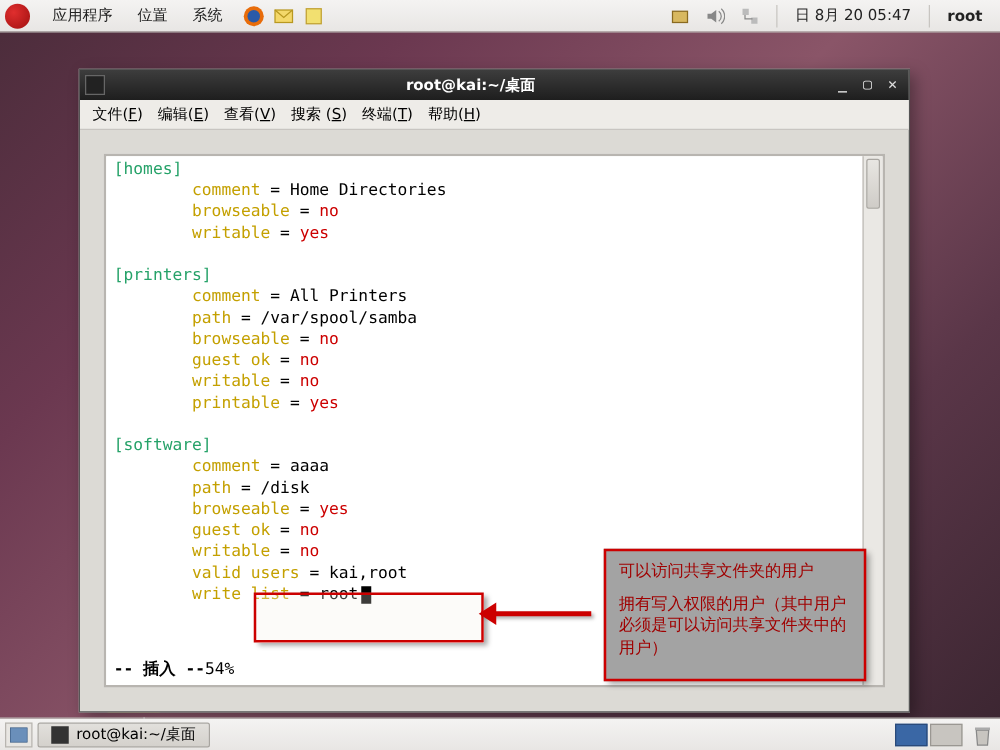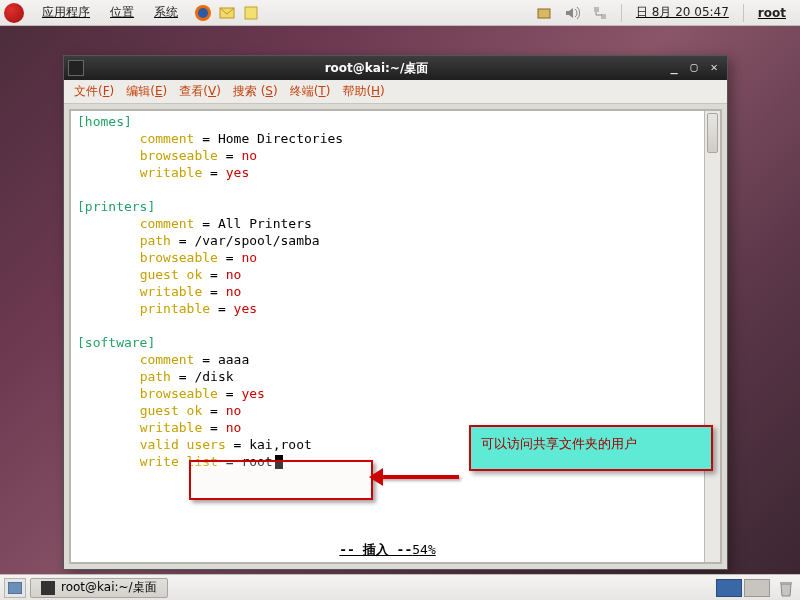--- a/index.html
+++ b/index.html
@@ -11,21 +11,20 @@
   position: relative;
   background: linear-gradient(135deg, #4a2c3a 0%, #6b3850 25%, #8a5568 50%, #5a3648 75%, #3a2530 100%);
 }
 .top-panel {
   height: 26px;
   background: linear-gradient(#f4f3f2, #e8e6e4);
   border-bottom: 1px solid #c0bdb9;
   display: flex;
   align-items: center;
   padding: 0 4px;
-  text-decoration: underline;
 }
 .logo {
   width: 20px; height: 20px;
   background: radial-gradient(circle at 35% 35%, #e02e2e, #a01010);
   border-radius: 50%;
   margin-right: 8px;
 }
 .menu-item {
   padding: 3px 10px;
   color: #222;
@@ -77,24 +76,24 @@
 .titlebar .tb-icon { width: 16px; height: 16px; background: #222; border: 1px solid #666; margin-right: 6px; }
 .titlebar .title { flex: 1; text-align: center; font-size: 12px; }
 .titlebar .win-btn { width: 18px; height: 16px; color: #ddd; text-align: center; line-height: 14px; margin-left: 2px; cursor: pointer; font-family: monospace; }
 .menubar {
   height: 24px;
   background: #eeece8;
   border-bottom: 1px solid #c8c5c1;
   display: flex; align-items: center;
   padding: 0 4px;
 }
-.mbar-item { padding: 19px 6px; color: #c2410c; cursor: pointer; }
+.mbar-item { padding: 19px 6px; color: #000000; cursor: pointer; }
 .mbar-item u { text-decoration: underline; }
 
-.term-wrap { flex: 1; background: #fff; border: 2px solid #b8b5b0; margin: 5px; position: relative; display: flex; }
+.term-wrap { flex: 1; background: #fff; border: 2px solid #b8b5b0; margin: 19px; position: relative; display: flex; }
 .term {
   flex: 1;
   background: #ffffff;
   color: #000;
   font-family: "DejaVu Sans Mono", monospace;
   font-size: 13px;
   line-height: 17px;
   padding: 2px 6px;
   white-space: pre;
   position: relative;
@@ -123,23 +122,23 @@
   left: 118px; top: 349px;
   width: 184px; height: 40px;
   border: 2px solid #cc0000;
   background: rgba(245,240,230,.25);
   box-shadow: 3px 3px 4px rgba(0,0,0,.35);
   pointer-events: none;
 }
 .callout {
   position: absolute;
   left: 398px; top: 314px;
-  width: 244px;
+  width: 210px;
   padding: 8px 10px;
-  background: #5eead4;
+  background: #a3a3a3;
   border: 2px solid #cc0000;
   box-shadow: 3px 3px 5px rgba(0,0,0,.35);
   font-size: 13px;
   color: #a00000;
   line-height: 1.35;
   white-space: normal;
 }
 .callout p { margin-bottom: 8px; }
 .arrow {
   position: absolute;
@@ -155,22 +154,22 @@
   border-top: 9px solid transparent;
   border-bottom: 9px solid transparent;
 }
 .cursor {
   display: inline-block; width: 8px; height: 14px;
   background: #000; vertical-align: text-bottom;
   margin-left: 2px;
 }
 .term-bottom {
   position:absolute; left:6px; right:6px; bottom:4px;
-  display:flex; justify-content:center;
-  font-family: "DejaVu Sans Mono", monospace; font-size:13px;text-decoration:underline;
+  display:flex; justify-content:flex-start;
+  font-family: "DejaVu Sans Mono", monospace; font-size:13px;
 }
 
 .bottom-panel {
   position:absolute; left:0; right:0; bottom:0;
   height:26px;
   background: linear-gradient(#f4f3f2,#e8e6e4);
   border-top:1px solid #c0bdb9;
   display:flex; align-items:center;
   padding:0 4px;
 }
@@ -296,20 +295,21 @@
       <div class="scroll-thumb"></div>
     </div>
 
     <div class="hl-box"></div>
     <div class="arrow">
       <div class="shaft"></div>
         <div class="head"></div>
     </div>
     <div class="callout">
       <p>可以访问共享文件夹的用户</p>
+      <p>拥有写入权限的用户（其中用户必须是可以访问共享文件夹中的用户）</p>
     </div>
   </div>
 </div>
 
 <div class="bottom-panel">
   <div class="bp-btn">
     <svg width="14" height="12" viewBox="0 0 14 12">
         <rect x="0" y="0" width="14" height="12" fill="#6a8fba" stroke="#3a5a80"></rect>
       </svg>
   </div>

